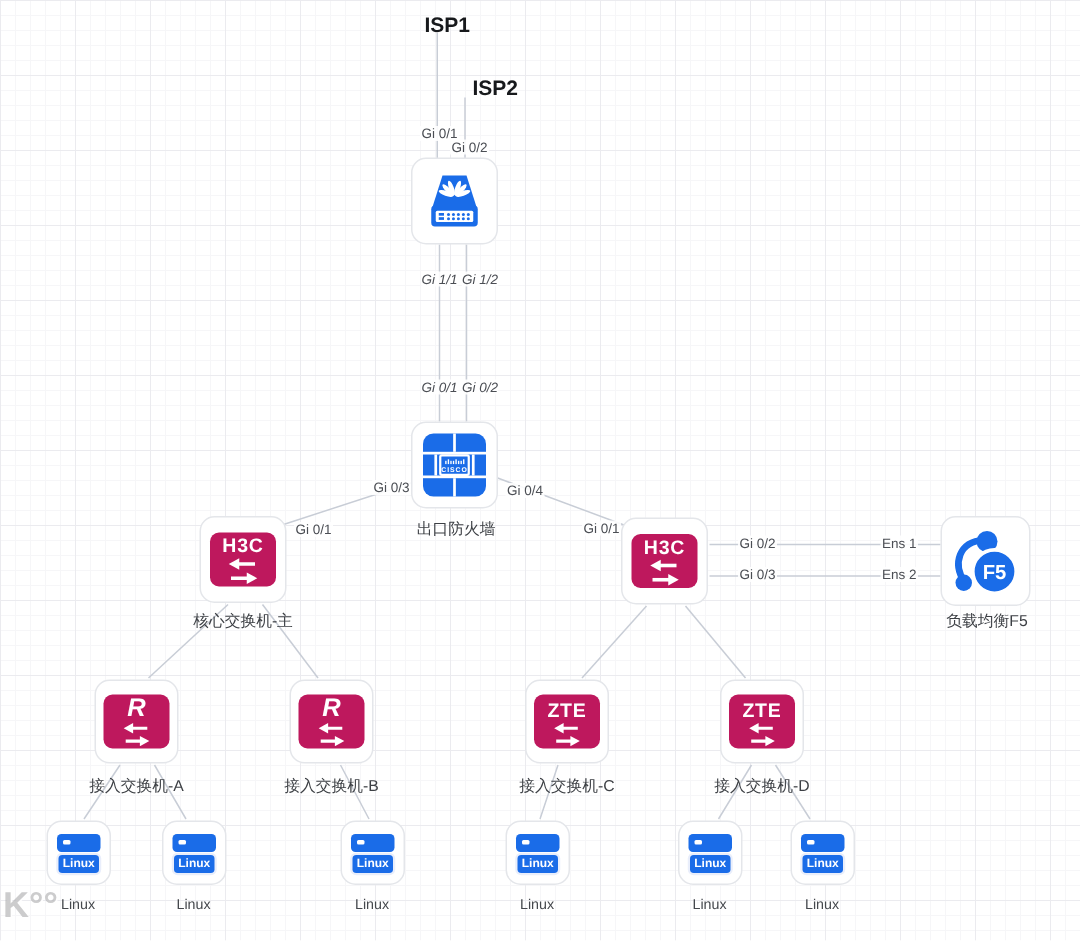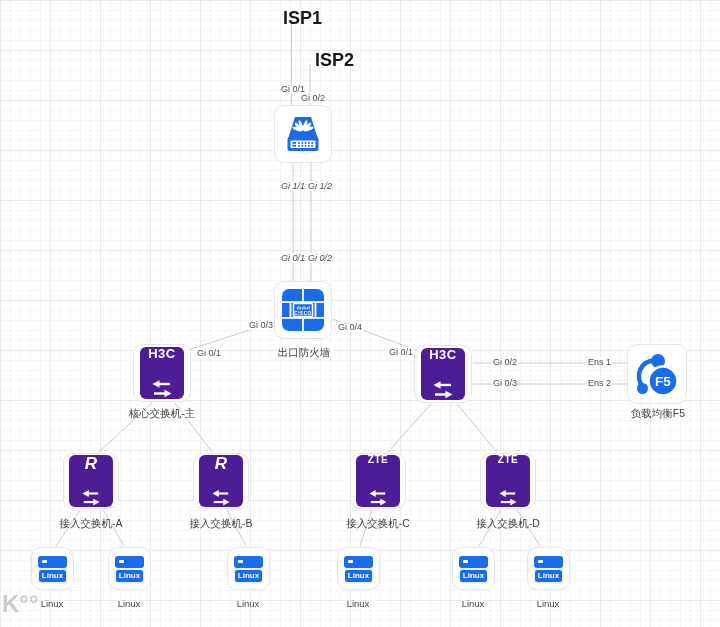--- a/index.html
+++ b/index.html
@@ -14,29 +14,29 @@
       linear-gradient(90deg, #f6f6f8 1px, transparent 1px);
     background-size:50px 50px,50px 50px,10px 10px,10px 10px;
   }
   .edges{position:absolute;left:0;top:0;}
   .edges line{stroke:#c8cdd6;stroke-width:1;}
   .card{
     position:absolute;background:#fff;border:1px solid #e4e6ea;border-radius:10px;
     display:flex;align-items:center;justify-content:center;box-sizing:border-box;
   }
   .sq{
-    width:44px;height:52px;border-radius:6px;background:#4c1d95;
-    display:flex;flex-direction:column;align-items:center;justify-content:space-between;
+    width:44px;height:36px;border-radius:6px;background:#be185d;
+    display:flex;flex-direction:column;align-items:center;justify-content:flex-end;
   }
   .brand{color:#fff;font-weight:bold;line-height:1;}
   .brand.h3c{font-size:13px;letter-spacing:0.5px;}
-  .brand.zte{font-size:10px;letter-spacing:0.5px;}
+  .brand.zte{font-size:13px;letter-spacing:0.5px;}
   .brand.rj{font-size:17px;font-style:italic;font-weight:800;}
   .arrows{margin-top:1px;}
-  .isp{position:absolute;font-size:18px;font-weight:bold;color:#17191c;white-space:nowrap;}
+  .isp{position:absolute;font-size:14px;font-weight:bold;color:#17191c;white-space:nowrap;}
   .plabel{
     position:absolute;font-size:9px;color:#4b4e54;line-height:10px;white-space:nowrap;
     background:rgba(255,255,255,.88);padding:0 1px;
   }
   .prow{position:absolute;display:flex;gap:3px;font-style:italic;}
   .prow span{font-size:9px;color:#4b4e54;line-height:10px;white-space:nowrap;background:rgba(255,255,255,.88);}
   .nlabel{position:absolute;width:140px;text-align:center;font-size:10.5px;color:#3d4045;white-space:nowrap;}
   .slabel{position:absolute;width:140px;text-align:center;font-size:9.5px;color:#45484d;}
   .linux-top{width:29px;height:12px;border-radius:3px;background:#1a6ce8;position:relative;margin-top:1px;}
   .linux-top::after{content:"";position:absolute;left:4px;top:4px;width:5px;height:3.5px;background:#fff;border-radius:1px;}

